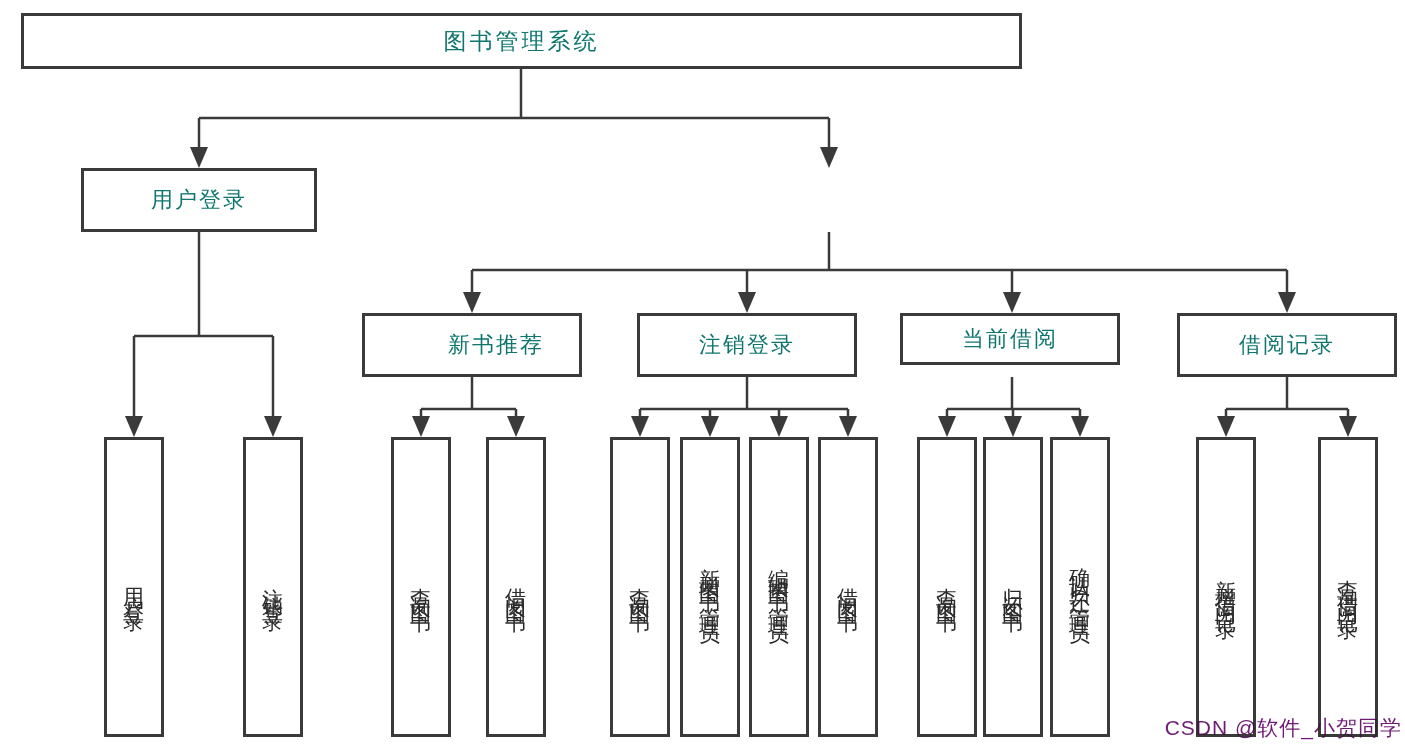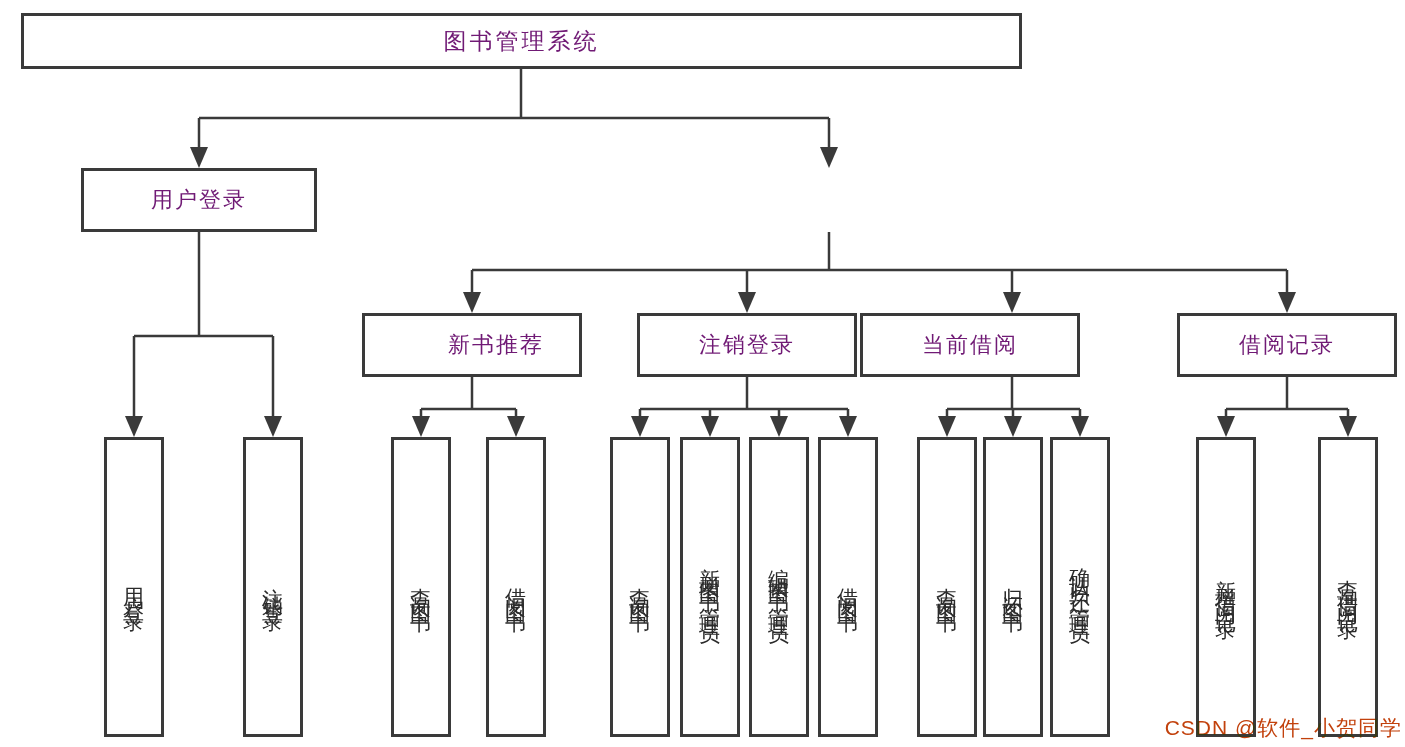--- a/index.html
+++ b/index.html
@@ -23,21 +23,21 @@
   }
   .node {
     position: absolute;
     z-index: 2;
     background: #ffffff;
     border: 3px solid #3a3a3a;
     box-sizing: border-box;
     display: flex;
     align-items: center;
     justify-content: center;
-    color: #701a75;
+    color: #0f766e;
     font-size: 22px;
     letter-spacing: 2px;
     white-space: nowrap;
   }
   .node.title-box {
     font-size: 23px;
     letter-spacing: 3px;
   }
   .vnode {
     position: absolute;
@@ -57,21 +57,21 @@
     letter-spacing: 8px;
     line-height: 1;
   }
   .watermark {
     position: absolute;
     z-index: 3;
     top: 714px;
     right: 3px;
     font-size: 21px;
     letter-spacing: 1px;
-    color: #c2410c;
+    color: #701a75;
     mix-blend-mode: darken;
     white-space: nowrap;
   }
 </style>
 </head>
 <body>
 
 <div class="stage">
 
   <svg class="wires" width="1405" height="747" viewBox="0 0 1405 747" xmlns="http://www.w3.org/2000/svg">
@@ -139,21 +139,21 @@
       <polygon points="1339,416 1357,416 1348,437"></polygon>
     </g>
   </svg>
 
   <div class="node title-box" style="left:21px; top:13px; width:1001px; height:56px;">图书管理系统</div>
 
   <div class="node" style="left:81px; top:168px; width:236px; height:64px;">用户登录</div>
 
   <div class="node" style="left:362px; top:313px; width:220px; height:64px;padding-left:48px;">新书推荐</div>
   <div class="node" style="left:637px; top:313px; width:220px; height:64px;">注销登录</div>
-  <div class="node" style="left:860px; top:313px; width:220px; height:64px;text-align:right;">当前借阅</div>
+  <div class="node" style="left:900px; top:313px; width:220px; height:52px;text-align:right;">当前借阅</div>
   <div class="node" style="left:1177px; top:313px; width:220px; height:64px;">借阅记录</div>
 
   <div class="vnode" style="left:104px; top:437px; width:60px; height:300px;">
     <span class="vtext">用户登录</span>
   </div>
   <div class="vnode" style="left:243px; top:437px; width:60px; height:300px;">
     <span class="vtext">注销登录</span>
   </div>
 
   <div class="vnode" style="left:391px; top:437px; width:60px; height:300px;">

